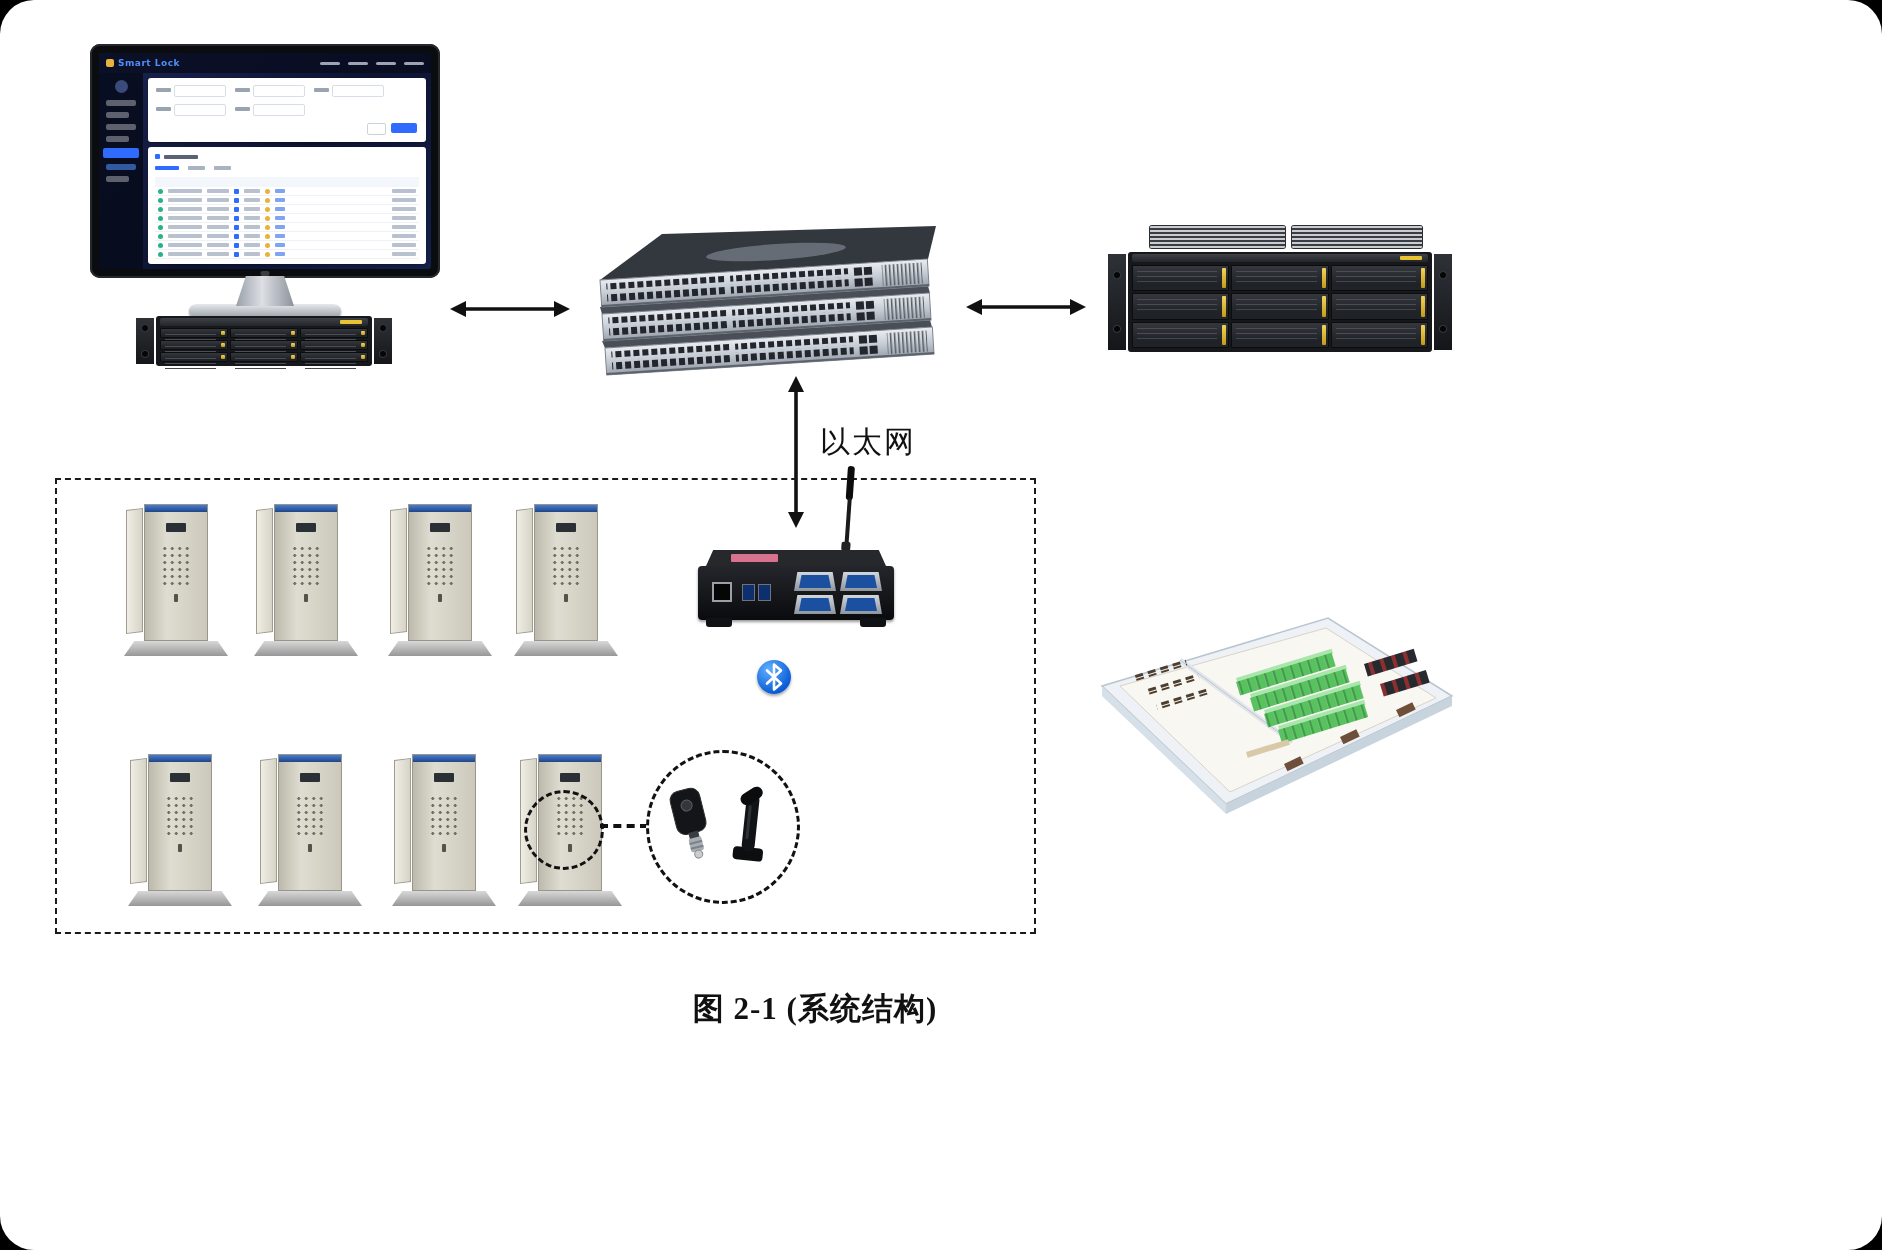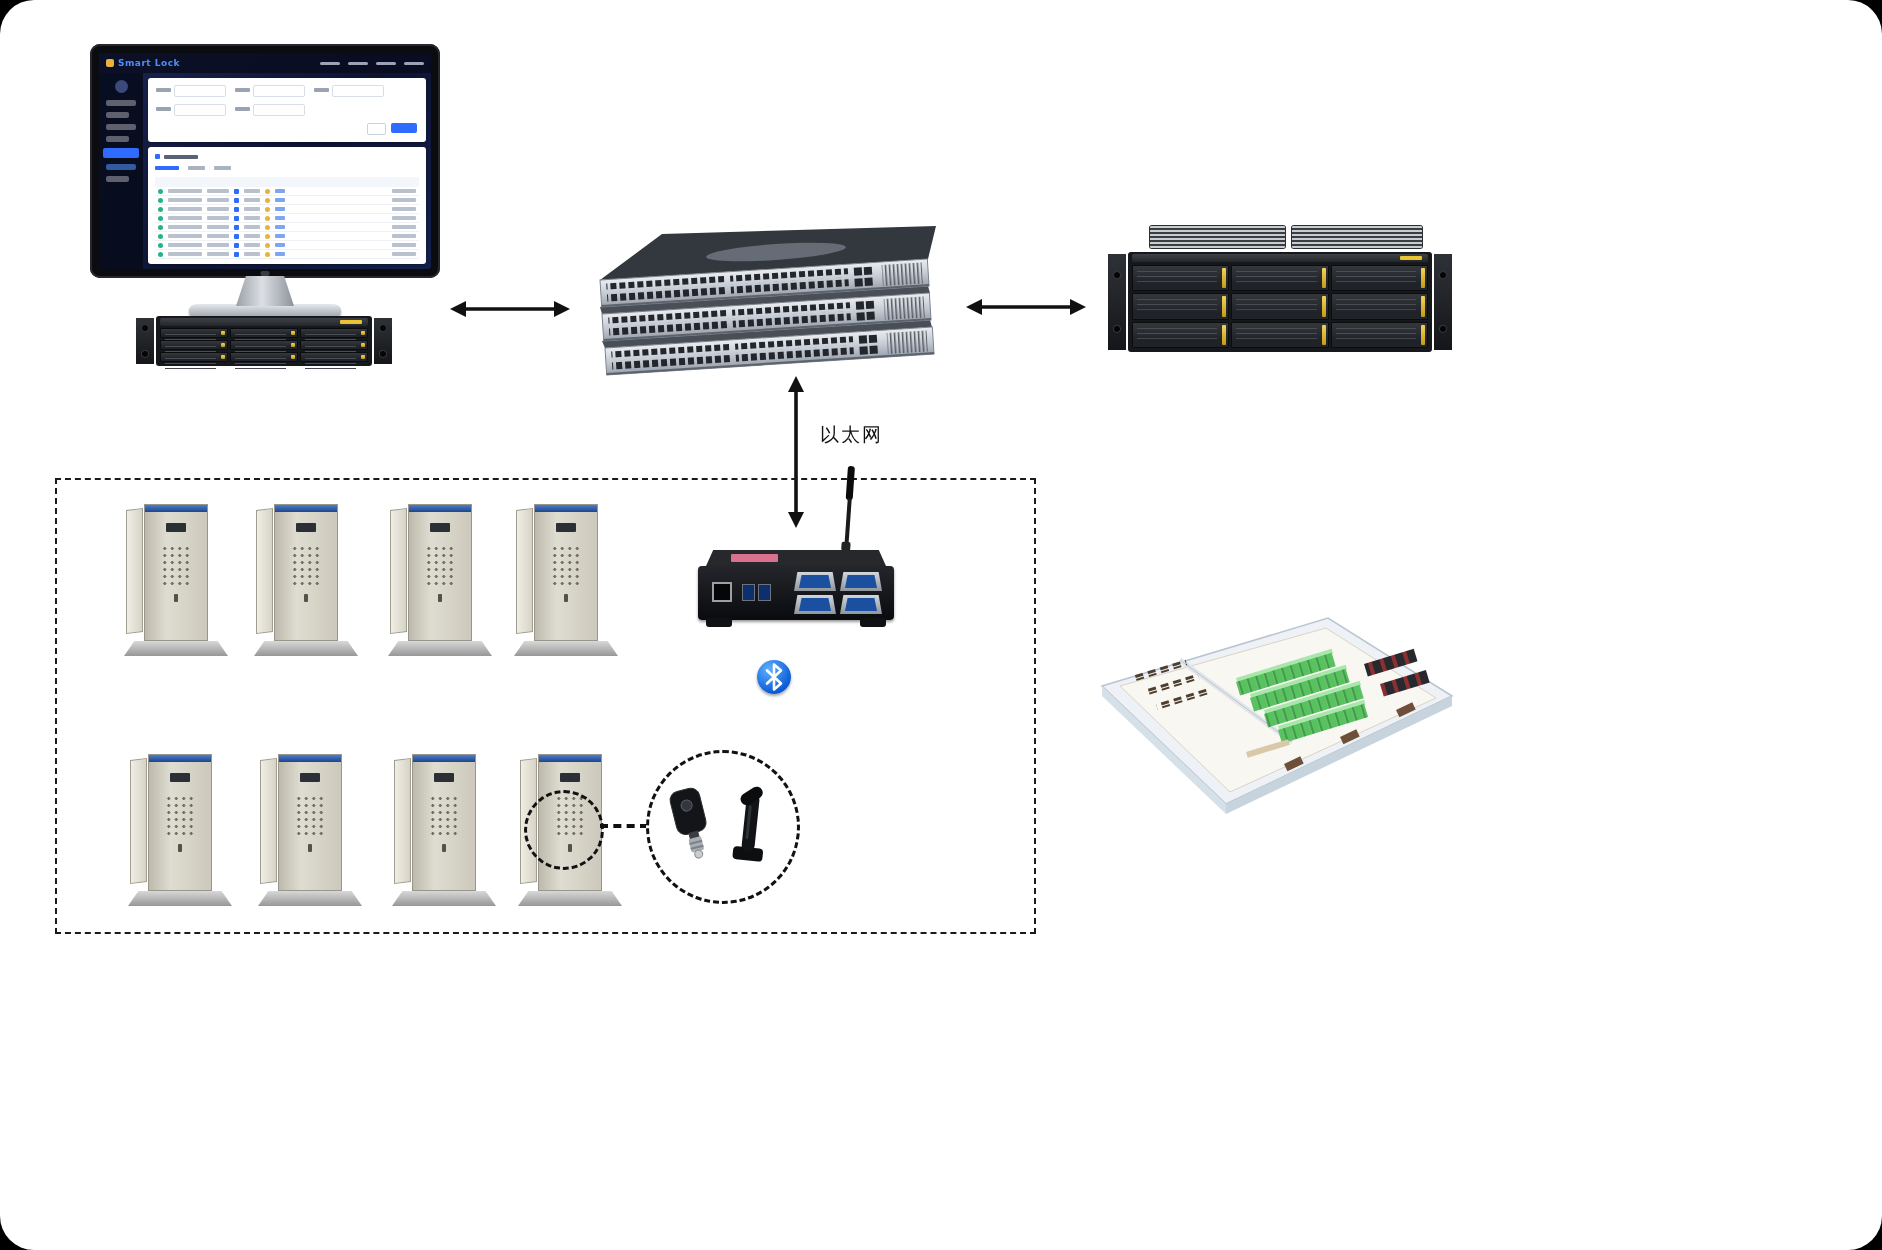--- a/index.html
+++ b/index.html
@@ -10,21 +10,21 @@
   .dashed-box{position:absolute;border:2px dashed #1a1a1a;background:transparent;}
   .corner-label{position:absolute;top:-2px;right:-2px;border:2px solid #1a1a1a;background:#fff;
       font-size:26px;line-height:1;padding:9px 16px;letter-spacing:3px;white-space:nowrap;}
 
   
   .monitor{position:absolute;left:90px;top:44px;width:350px;}
   .mon-screen{width:350px;height:234px;background:#0b0c0f;border-radius:10px;padding:9px;box-sizing:border-box;
       box-shadow:inset 0 0 0 2px #26282c;position:relative;}
   .mon-logo{position:absolute;bottom:2px;left:50%;transform:translateX(-50%);width:9px;height:5px;background:#3a3c40;border-radius:2px;}
   .mon-display{width:100%;height:100%;border-radius:3px;overflow:hidden;position:relative;display:flex;flex-direction:column;
-      background:linear-gradient(135deg,#1a2450 0%,#0d1331 55%,#14204a 100%);text-decoration:underline;}
+      background:linear-gradient(135deg,#1a2450 0%,#0d1331 55%,#14204a 100%);}
   .app-topbar{height:20px;display:flex;align-items:center;padding:0 7px;background:rgba(8,12,30,.78);flex:0 0 auto;}
   .app-lock-chip{width:8px;height:8px;background:#e8b33a;border-radius:2px;margin-right:4px;}
   .app-title{font-size:9px;font-weight:bold;color:#4f8df7;letter-spacing:.5px;}
   .topbar-right{margin-left:auto;display:flex;gap:8px;}
   .tb-item{width:20px;height:3px;background:#cfd6e6;border-radius:2px;opacity:.75;}
   .app-body{flex:1;display:flex;min-height:0;}
   .app-side{width:44px;background:rgba(6,10,26,.85);padding-top:4px;flex:0 0 auto;}
   .side-avatar{width:13px;height:13px;border-radius:50%;background:#3a4a7a;margin:3px auto 7px;}
   .side-item{height:6px;margin:6px 7px;background:rgba(255,255,255,.35);border-radius:2px;}
   .side-item.short{margin-right:14px;}
@@ -74,21 +74,21 @@
       grid-template-columns:repeat(3,1fr);gap:2px;}
   .bay{position:relative;background:linear-gradient(180deg,#34383d,#1f2226 75%);border:1px solid #0b0c0e;border-radius:1px;}
   .bay::after{content:"";position:absolute;right:2px;top:2px;bottom:2px;width:4px;
       background:linear-gradient(#f2d45a,#c49a15);border-radius:1px;}
   .bay::before{content:"";position:absolute;left:4px;right:11px;top:5px;height:1px;background:#4a4e54;
       box-shadow:0 5px 0 #4a4e54,0 10px 0 #43474d;}
   .vent{position:absolute;height:22px;border-radius:2px;
       background:repeating-linear-gradient(180deg,#c9ccd1 0 2px,#3a3d42 2px 4px);box-shadow:0 0 0 1px #2b2d31;}
 
   
-  .ethernet-label{position:absolute;left:820px;top:422px;font-size:19px;letter-spacing:2px;}
+  .ethernet-label{position:absolute;left:820px;top:422px;font-size:30px;letter-spacing:2px;}
   .figure-caption{position:absolute;left:815px;top:988px;transform:translateX(-50%);
       font-family:"Liberation Serif","DejaVu Serif",serif;font-size:31px;font-weight:600;letter-spacing:1px;white-space:nowrap;}
 
   
   .cabinet{position:absolute;width:104px;height:152px;}
   .cab-door{position:absolute;left:2px;top:5px;width:17px;height:124px;background:linear-gradient(90deg,#f0eee5,#d6d3c6);
       border:1px solid #a09d8f;transform:skewY(-7deg);box-sizing:border-box;}
   .cab-main{position:absolute;left:20px;top:0;width:64px;height:137px;border:1px solid #98958a;box-sizing:border-box;
       background:linear-gradient(90deg,#bdbaad,#dfdcd1 35%,#ccc9bc);}
   .cab-blue{height:7px;background:linear-gradient(#4a7ccf,#1e4587);}
@@ -600,14 +600,15 @@
     <rect x="268" y="54" width="52" height="13" fill="url(#dr)" transform="rotate(-17 268 54)"></rect>
     <rect x="284" y="74" width="48" height="13" fill="url(#dr)" transform="rotate(-17 284 74)"></rect>
 
     <rect x="300" y="100" width="18" height="8" fill="#6e4f3a" transform="rotate(-25.5 300 100)"></rect>
     <rect x="244" y="127" width="18" height="8" fill="#6e4f3a" transform="rotate(-25.5 244 127)"></rect>
     <rect x="188" y="154" width="18" height="8" fill="#6e4f3a" transform="rotate(-25.5 188 154)"></rect>
 
     <rect x="150" y="142" width="44" height="6" fill="#d9c9a8" transform="rotate(-17 150 142)"></rect>
   </svg>
 
+  <div class="figure-caption">图 2-1 (系统结构)</div>
 
 </div>
 
 </body></html>

